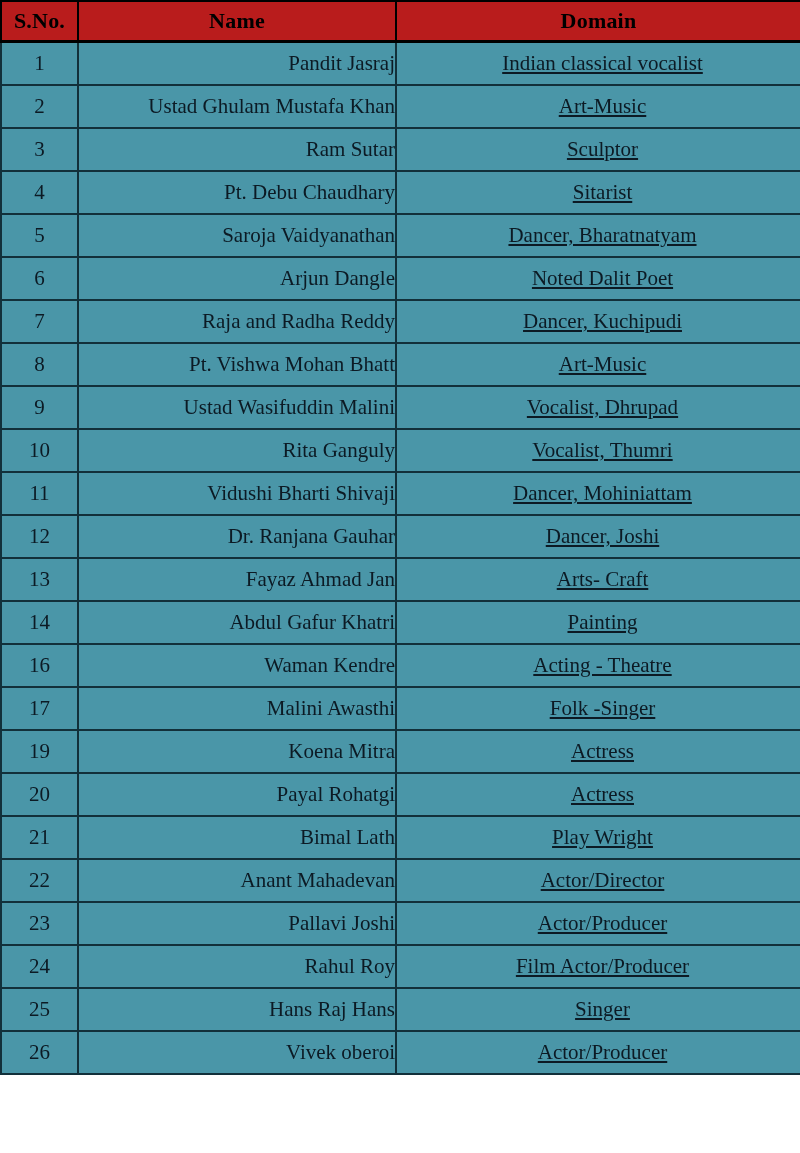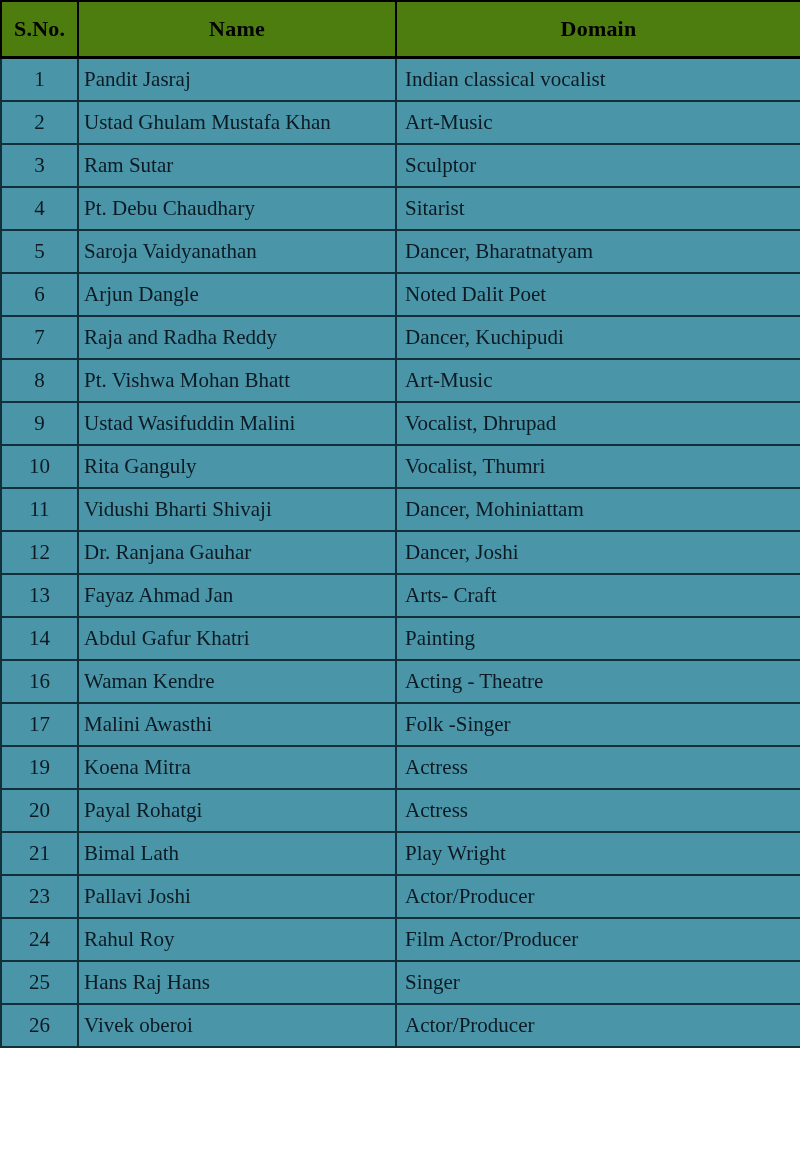--- a/index.html
+++ b/index.html
@@ -22,54 +22,55 @@
     border-collapse: collapse;
     table-layout: fixed;
     border: 2px solid #000000;
   }
   col.c-sno    { width: 77px;  }
   col.c-name   { width: 318px; }
   col.c-domain { width: 405px; }
 
   thead th {
     height: 30px;
-    background: #4d7c0f;
+    background: #b91c1c;
     color: #000000;
     font-weight: bold;
     font-size: 22px;
     text-align: center;
     vertical-align: middle;
     border-left: 2px solid #000000;
     border-right: 2px solid #000000;
     border-top: 2px solid #000000;
     border-bottom: 3px solid #000000;
-    padding: 12px;
+    padding: 4px;
     letter-spacing: 0.2px;
   }
   tbody td {
     height: 41px;
     background: #4a96a8;
     color: #0c1a24;
     font-size: 21px;
     vertical-align: middle;
     border: 2px solid #12303a;
     padding: 0;
     overflow: hidden;
     white-space: nowrap;
   }
   tbody td.sno {
     text-align: center;
   }
   tbody td.name {
-    text-align: left;
-    padding-left: 5px;
+    text-align: right;
+    padding-left: 26px;
   }
   tbody td.domain {
-    text-align: left;
+    text-align: center;
     padding-left: 8px;
+    text-decoration: underline;
   }
 </style>
 </head>
 <body>
 
 <div class="table-wrap">
   <table class="awardees">
     <colgroup>
       <col class="c-sno">
       <col class="c-name">
@@ -172,20 +173,25 @@
           <td class="sno">20</td>
           <td class="name">Payal Rohatgi</td>
           <td class="domain">Actress</td>
         </tr>
         <tr>
           <td class="sno">21</td>
           <td class="name">Bimal Lath</td>
           <td class="domain">Play Wright</td>
         </tr>
         <tr>
+          <td class="sno">22</td>
+          <td class="name">Anant Mahadevan</td>
+          <td class="domain">Actor/Director</td>
+        </tr>
+        <tr>
           <td class="sno">23</td>
           <td class="name">Pallavi Joshi</td>
           <td class="domain">Actor/Producer</td>
         </tr>
         <tr>
           <td class="sno">24</td>
           <td class="name">Rahul Roy</td>
           <td class="domain">Film Actor/Producer</td>
         </tr>
         <tr>

